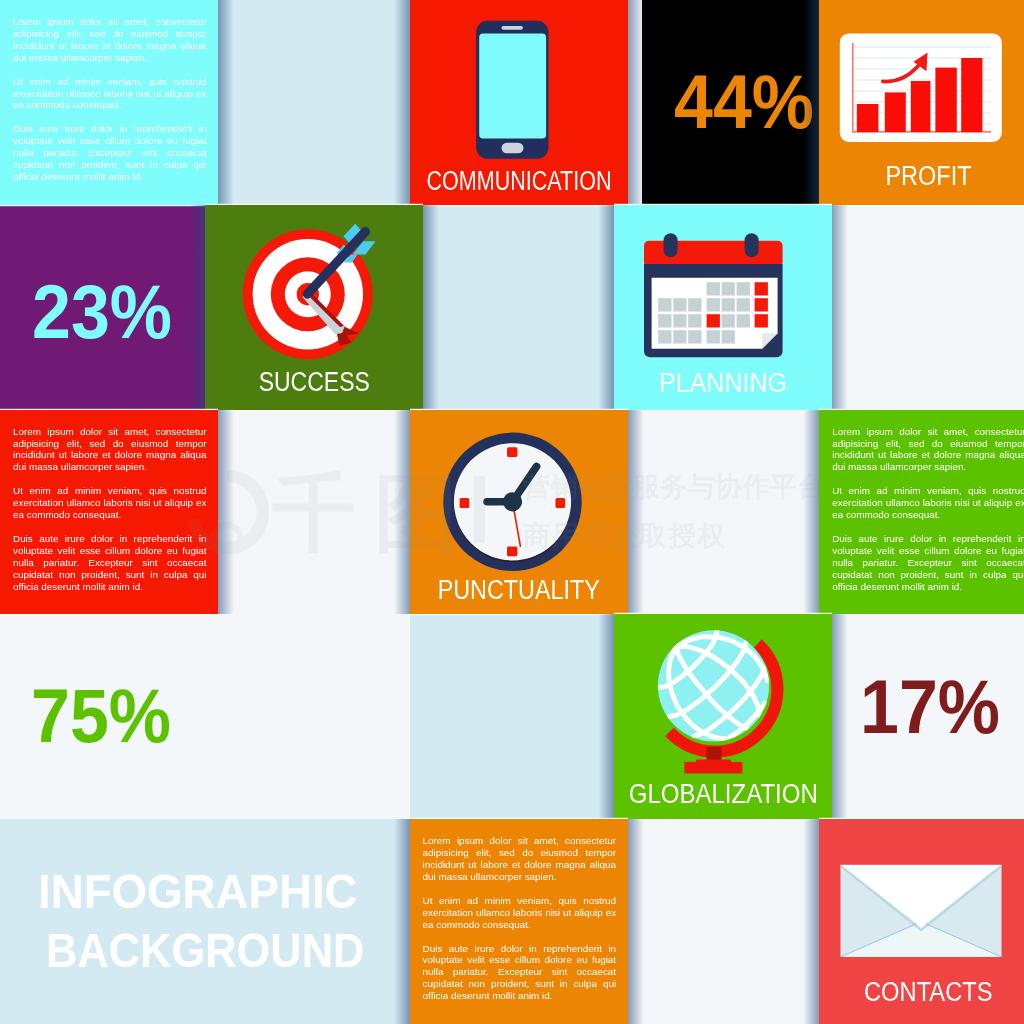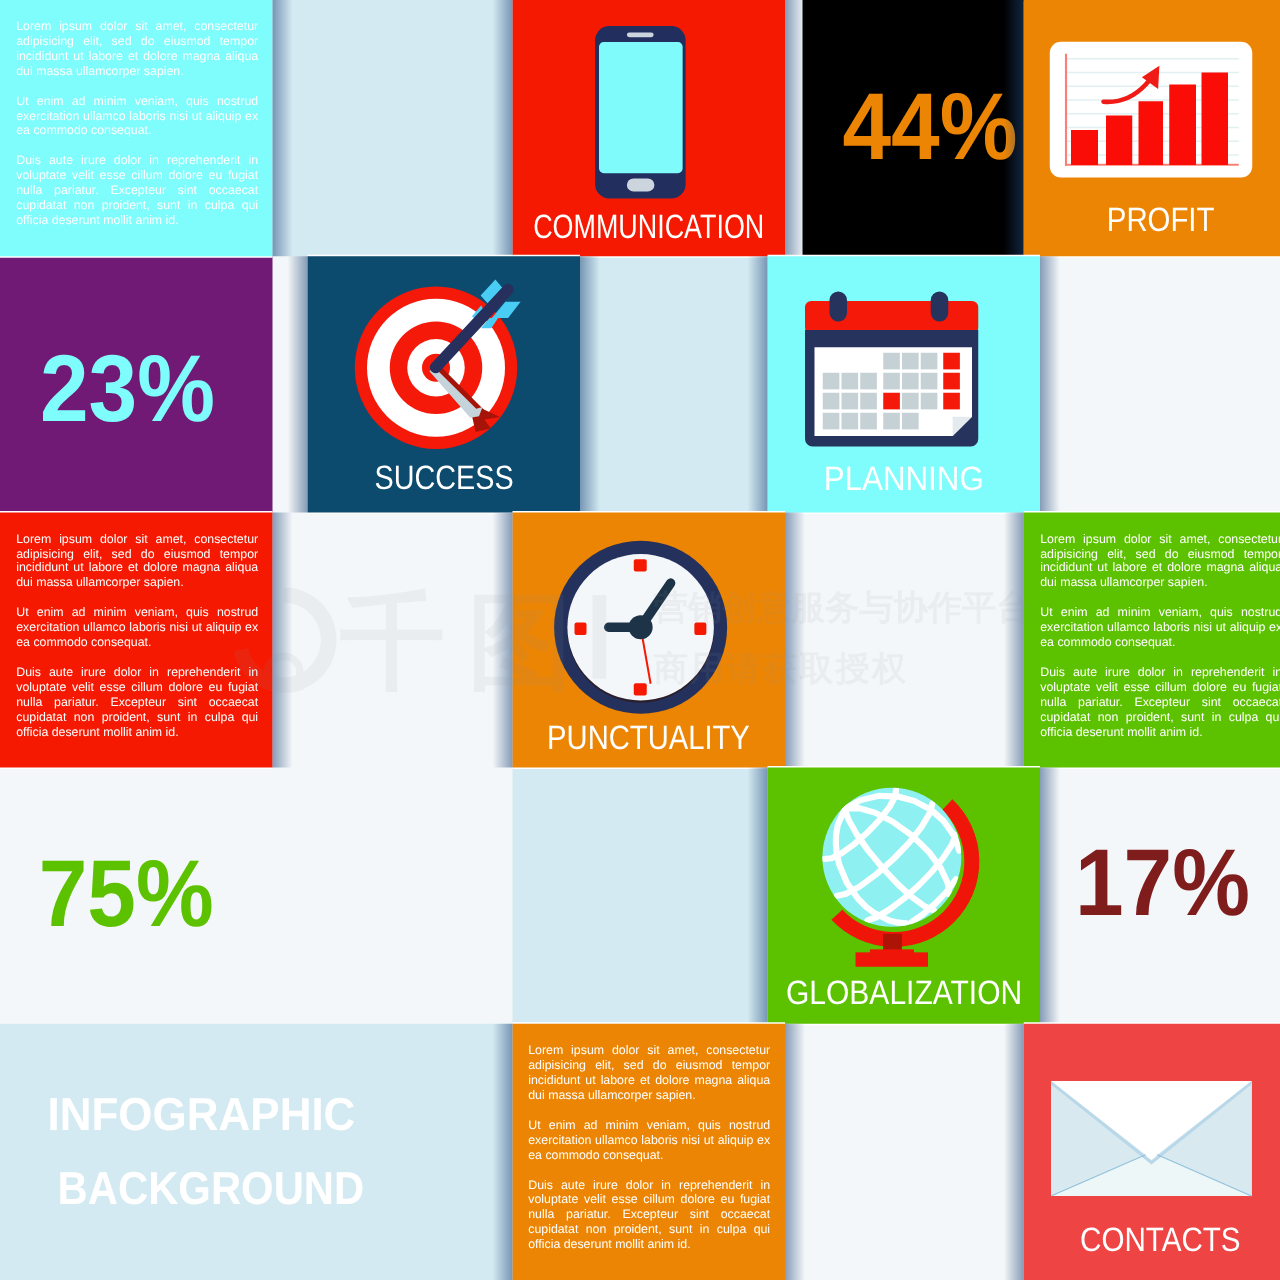--- a/index.html
+++ b/index.html
@@ -22,21 +22,21 @@
   .pct span{display:inline-block;transform:scaleX(0.92);transform-origin:left center;}
 
   
   .ilabel{position:absolute;left:-40px;right:-40px;text-align:center;
           color:#fff;font-size:27px;line-height:27px;height:27px;
           white-space:nowrap;}
   .ilabel span{display:inline-block;transform:scaleX(var(--sx,0.86));transform-origin:center;}
   .isvg{position:absolute;left:0;top:0;}
 
   
-  #title{position:absolute;color:#fff;font-weight:700;font-size:37px;
+  #title{position:absolute;color:#fff;font-weight:700;font-size:48px;
          line-height:58.7px;white-space:nowrap;}
   #title > div{height:58.7px;}
   #title .t1{display:inline-block;transform:scaleX(0.951);transform-origin:left center;}
   #title .t2{display:inline-block;transform:scaleX(0.9045);transform-origin:left center;margin-left:8.8px;}
 
   
   .wmtxt{position:absolute;color:#8a9499;white-space:nowrap;
          font-family:"DejaVu Sans",sans-serif;font-weight:700;}
 
   .sh{z-index:3;box-shadow:0 -1.2px 0 0 #ffffff, 0 1.2px 0 0 #ffffff;}
@@ -98,21 +98,21 @@
     <path d="M 63.8 81.4 C 76.5 82.4 88.6 77.2 97.6 67.6 L 102 62.6" stroke="#f01b17" stroke-width="3.7" fill="none" stroke-linecap="round"></path>
     <path d="M 108.5 52.5 L 107.5 71.2 L 94.5 61.8 Z" fill="#f01b17"></path>
   </svg>
   <div class="ilabel" style="bottom:14.4px;--sx:0.87;"><span>PROFIT</span></div>
 </div>
 
 <div class="cell" style="left:0;top:204.8px;background:#701a75;">
   <div class="pct" style="left:32px;top:69px;color:#7ffcfc;"><span>23%</span></div>
 </div>
 
-<div class="cell sh" style="left:204.8px;top:204.8px;background:#0c4a6e;margin-left:41px;">
+<div class="cell sh" style="left:204.8px;top:204.8px;background:#4d7c0f;">
   <svg class="isvg" width="205" height="205" viewBox="0 0 205 205">
     <circle cx="102.8" cy="89.2" r="65" fill="#f5190a"></circle>
     <circle cx="102.8" cy="89.2" r="55.2" fill="#ffffff"></circle>
     <circle cx="102.8" cy="89.2" r="37" fill="#f5190a"></circle>
     <circle cx="102.8" cy="89.2" r="23" fill="#ffffff"></circle>
     <circle cx="102.8" cy="89.2" r="11.2" fill="#f5190a"></circle>
     <g fill="#a61309">
       <path d="M 104.8 86.4 L 141.5 123.2 L 136.8 127.8 L 100.2 91 Z"></path>
       <path d="M 139 121.5 L 154 128.5 L 141.5 130.5 L 146.5 137.5 L 134.5 140.5 L 131.8 128.8 Z"></path>
     </g>

